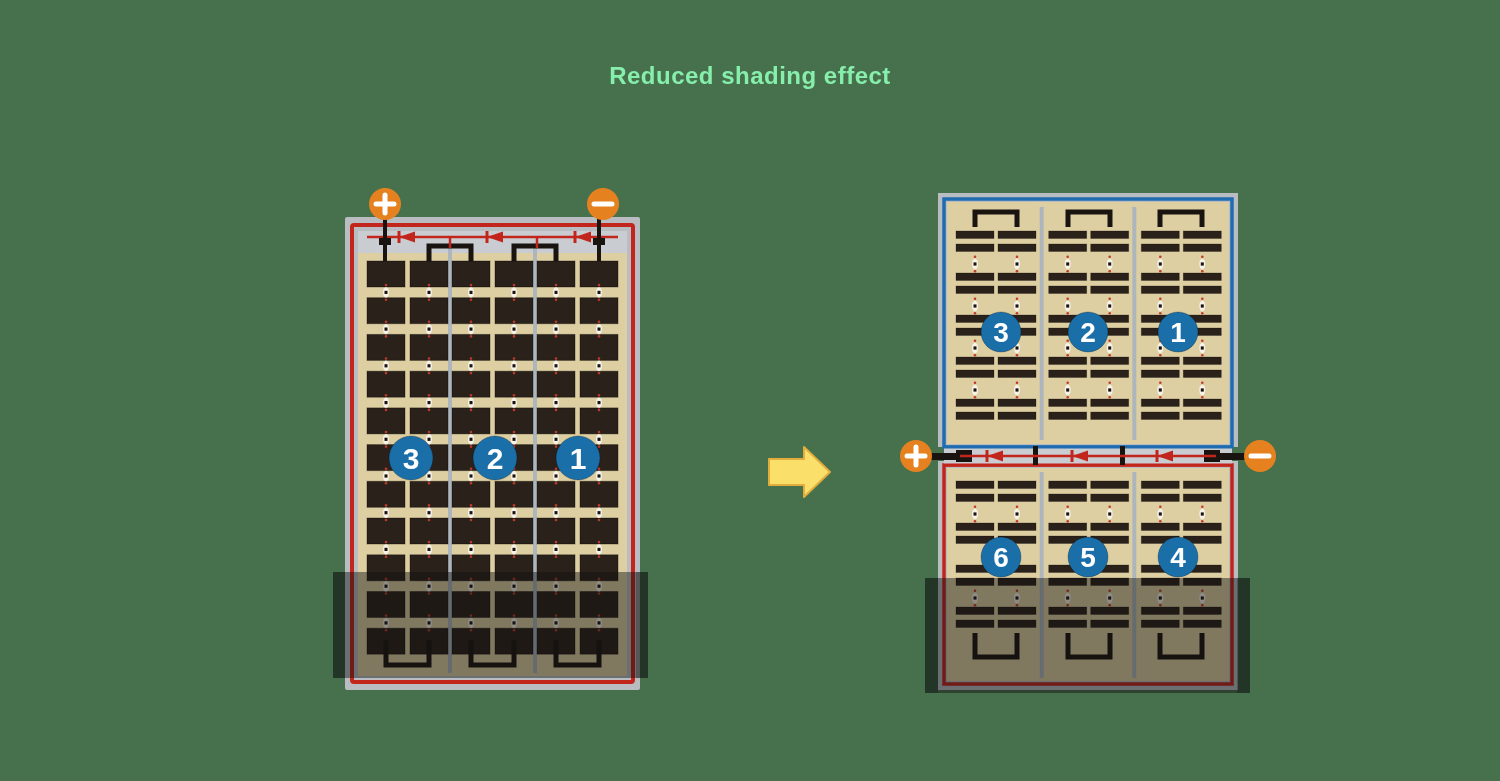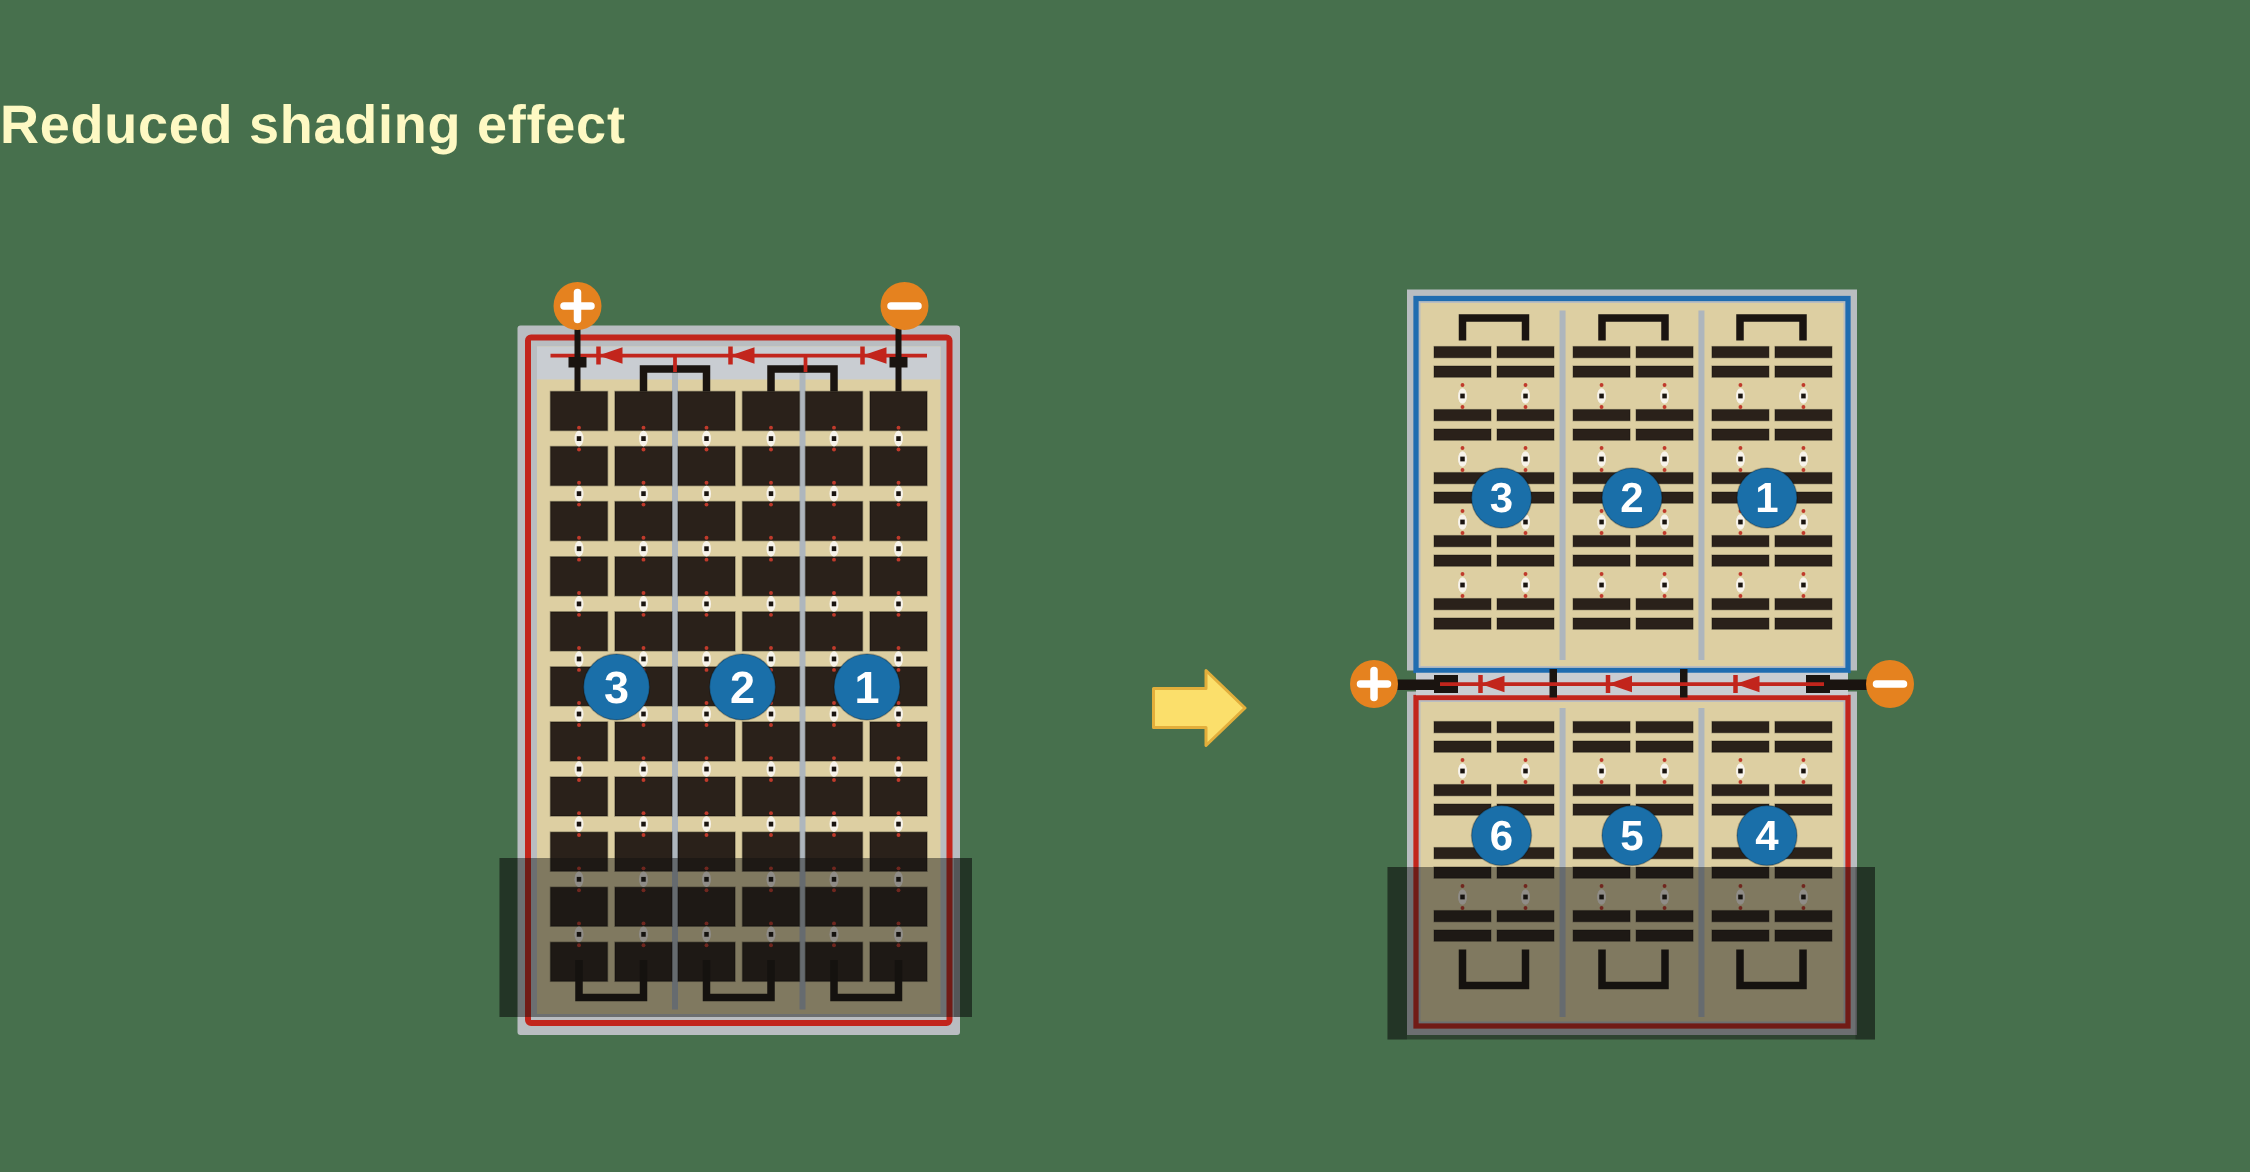--- a/index.html
+++ b/index.html
@@ -1,19 +1,19 @@
 <!DOCTYPE html>
 <html><head>
 <meta charset="utf-8">
 <style>
   html,body{margin:0;padding:0;}
   body{background:#47704d;font-family:"Liberation Sans",sans-serif;}
   .stage{position:relative;width:1500px;height:781px;background:#47704d;overflow:hidden;}
-  .title{position:absolute;left:0;right:0;top:62px;text-align:left;
-         color:#fef9c3;font-size:36px;font-weight:bold;letter-spacing:0.5px;}
+  .title{position:absolute;left:0;right:0;top:62px;text-align:center;
+         color:#86efac;font-size:24px;font-weight:bold;letter-spacing:0.5px;}
   .module-svg{position:absolute;}
   #left-module{left:325px;top:185px;}
   #right-module{left:880px;top:185px;}
   #arrow-svg{position:absolute;left:768px;top:446px;}
   svg text{font-family:"Liberation Sans",sans-serif;font-weight:bold;}
 </style>
 </head>
 <body>
 
 <div class="stage">

